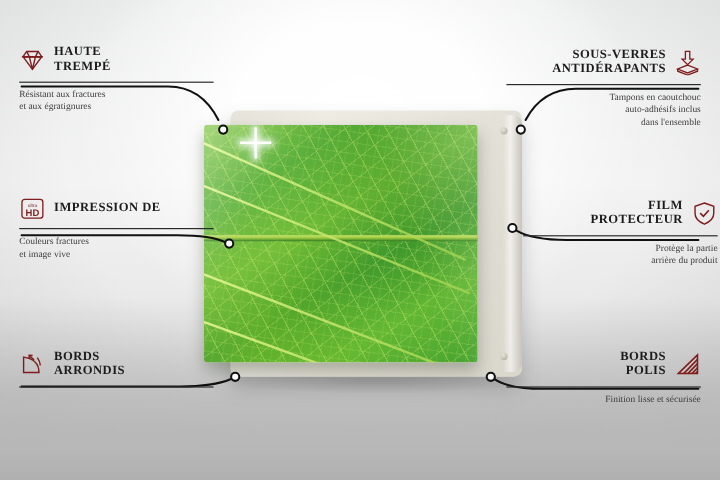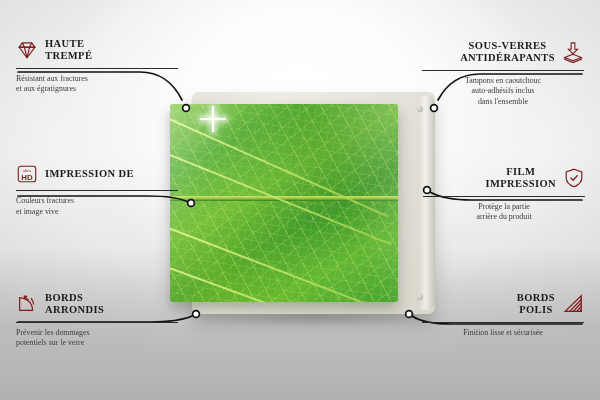--- a/index.html
+++ b/index.html
@@ -56,34 +56,34 @@
   .sparkle::before,.sparkle::after{content:"";position:absolute;left:50%;top:50%;background:#fff;
     box-shadow:0 0 6px 2px rgba(255,255,255,.9);}
   .sparkle::before{width:26px;height:2px;transform:translate(-50%,-50%);}
   .sparkle::after{width:2px;height:26px;transform:translate(-50%,-50%);}
   .board-shadow{position:absolute;left:14px;top:214px;width:258px;height:22px;border-radius:50%;
     background:radial-gradient(ellipse at center,rgba(110,110,110,.34),rgba(110,110,110,0) 72%);}
 
   
   .callout{position:absolute;width:162px;}
   .callout.left{text-align:left;}
-  .callout.right{text-align:center;}
+  .callout.right{text-align:right;}
   .head{display:flex;align-items:center;gap:7px;}
   .callout.right .head{justify-content:flex-end;}
   .head-text{font-size:10.5px;line-height:12.4px;font-weight:bold;color:#1b1b1b;letter-spacing:.4px;}
   .rule{height:1.4px;background:#2b2b2b;margin:5px 0 5px 0;width:100%;}
   .desc{font-size:7.9px;line-height:10.2px;color:#3b3b3b;}
   .icon{flex:0 0 auto;width:22px;height:22px;color:#7f1d1d;}
   .icon svg{display:block;width:22px;height:22px;}
 
   #c-verre{left:16px;top:38px;}
   #c-impression{left:16px;top:163px;}
   #c-bords-arrondis{left:16px;top:292px;}
   #c-sousverres{left:422px;top:40px;}
-  #c-film{left:423px;top:166px;}
+  #c-film{left:436px;top:166px;}
   #c-bords-polis{left:422px;top:292px;}
 
   .lines{position:absolute;inset:0;pointer-events:none;}
 </style>
 </head>
 <body>
 
 <div id="stage">
 
   <div class="bg-base"></div>
@@ -181,24 +181,20 @@
           <path d="M9.2 6.6 L9 3.4 L12.2 3.6"></path>
           <path d="M16.5 5.5 Q19 9 19.2 12.5"></path>
         </svg>
       </span>
       <span class="head-text">
         <span>BORDS</span><br>
         <span>ARRONDIS</span>
       </span>
     </div>
     <div class="rule"></div>
-    <div class="desc">
-      <span>Prévenir les dommages</span><br>
-      <span>potentiels sur le verre</span>
-    </div>
   </div>
 
   <div class="callout right" id="c-sousverres">
     <div class="head">
       <span class="head-text">
         <span>SOUS-VERRES</span><br>
         <span>ANTIDÉRAPANTS</span>
       </span>
       <span class="icon">
         <svg viewBox="0 0 24 24" fill="none" stroke="currentColor" stroke-width="1.2">
@@ -213,21 +209,21 @@
       <span>Tampons en caoutchouc</span><br>
       <span>auto-adhésifs inclus</span><br>
       <span>dans l'ensemble</span>
     </div>
   </div>
 
   <div class="callout right" id="c-film">
     <div class="head">
       <span class="head-text">
         <span>FILM</span><br>
-        <span>IMPRESSION</span>
+        <span>PROTECTEUR</span>
       </span>
       <span class="icon">
         <svg viewBox="0 0 24 24" fill="none" stroke="currentColor" stroke-width="1.3">
           <path d="M12 2.4 L20.5 5.4 V12 Q20.5 18.2 12 21.6 Q3.5 18.2 3.5 12 V5.4 Z"></path>
           <path d="M8.2 11.6 L11.1 14.4 L16 8.9" stroke-width="1.5"></path>
         </svg>
       </span>
     </div>
     <div class="rule"></div>
     <div class="desc">

